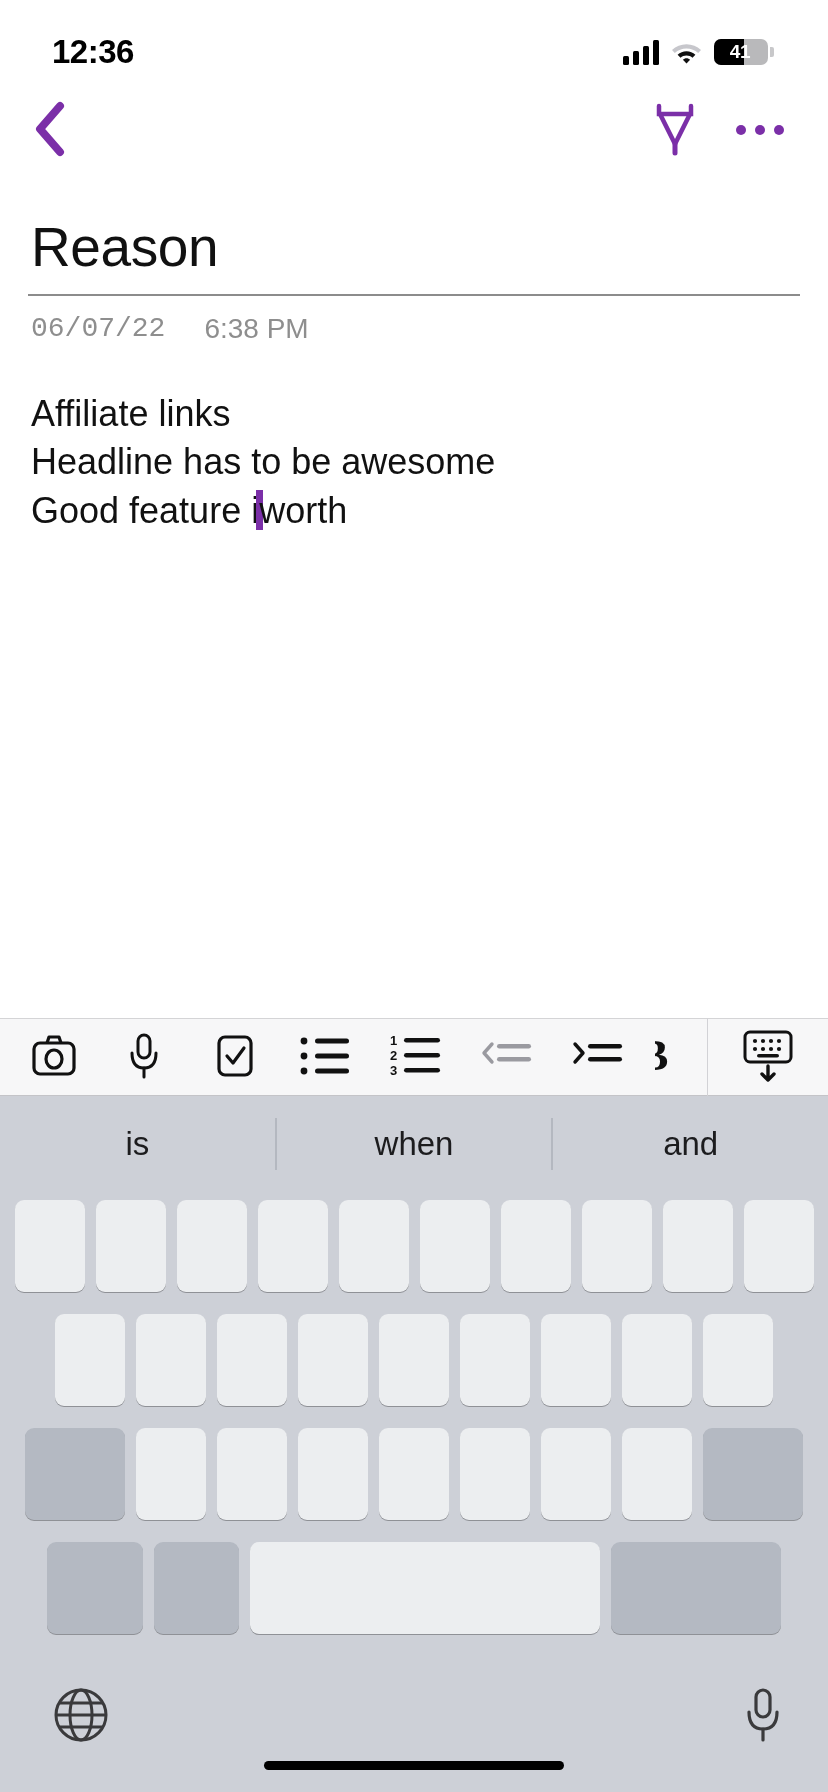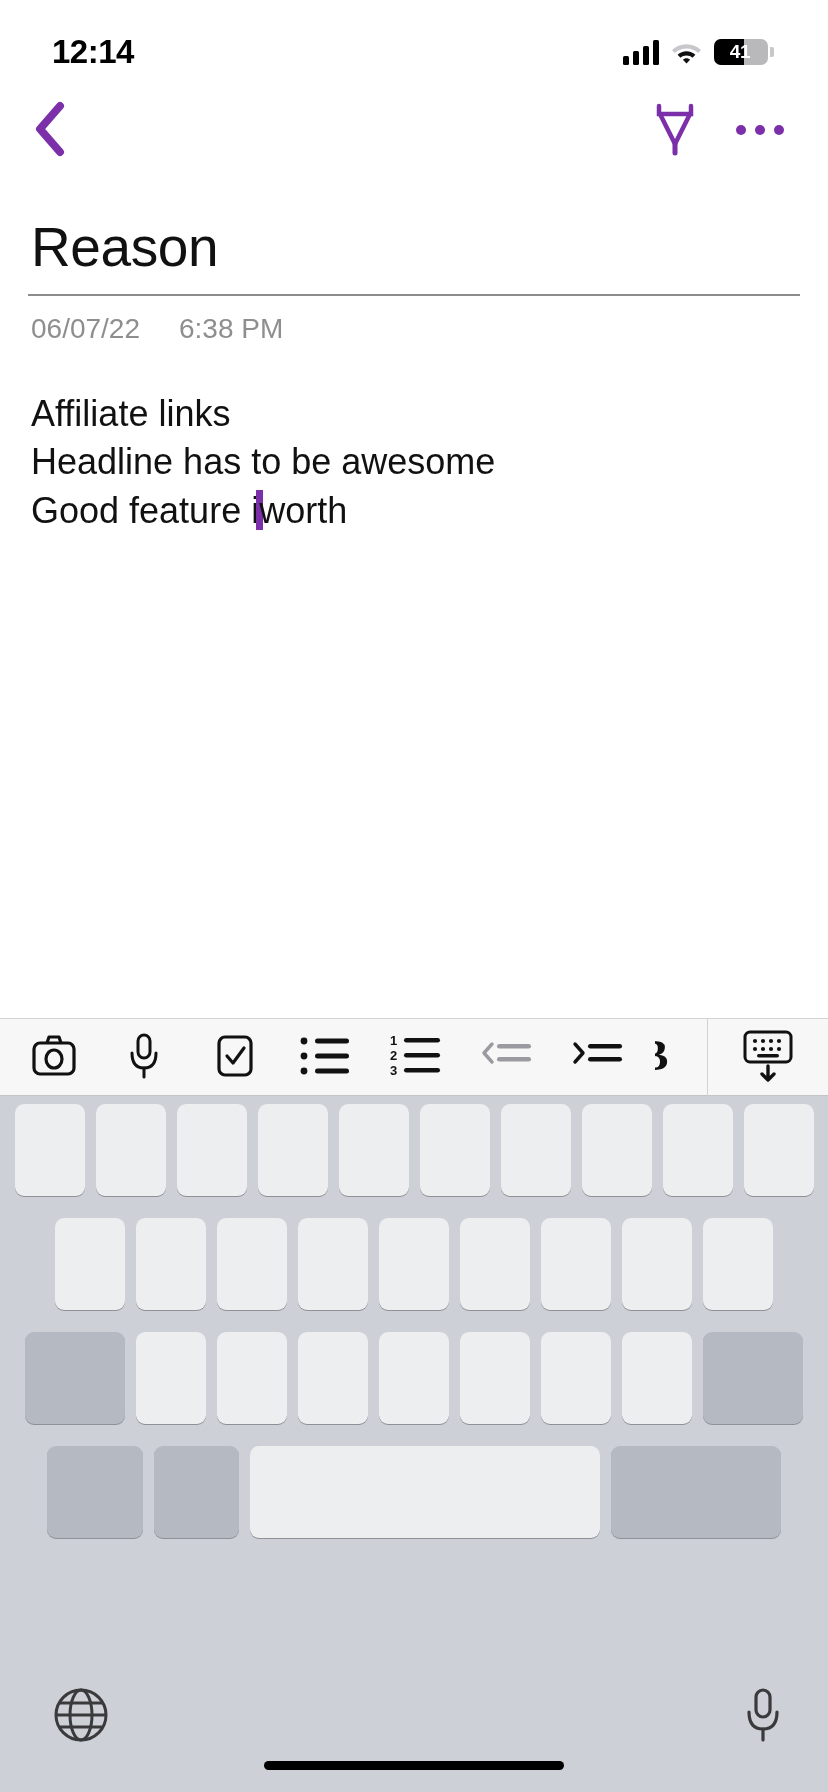--- a/index.html
+++ b/index.html
@@ -73,21 +73,21 @@
   .note-title{
     font-size:55px; color:#111; font-weight:400; line-height:1.1;
     margin-top:47px; margin-left:3px; letter-spacing:-0.4px;
   }
   .title-rule{
     height:2px; background:#8c8c8c; margin-top:16px; width:772px;
   }
   .meta-row{
     display:flex; align-items:center; margin-top:17px; margin-left:3px;
   }
-  .meta-date{ font-size:28px; color:#8e8e8e; }
+  .meta-date{ font-size:28px; color:#8e8e8e;font-family:Liberation Mono, monospace; }
   .meta-time{ font-size:28px; color:#8e8e8e; margin-left:39px; }
 
   .note-body{ margin-top:45px; margin-left:3px; }
   .note-line{
     font-size:36px; color:#111; line-height:1.35; white-space:pre; position:relative;
   }
   .note-line.blank{ height:49px; }
   .caret{
     display:inline-block; width:7px; height:40px; background:#7b2fa8;
     vertical-align:-7px; margin:0 -3.5px;
@@ -158,21 +158,21 @@
 
   .home-indicator{
     position:absolute; bottom:22px; left:50%; transform:translateX(-50%);
     width:300px; height:9px; border-radius:5px; background:#000;
   }
 </style>
 </head>
 <body>
 
 <div class="status-bar">
-  <div class="status-time">12:14</div>
+  <div class="status-time">12:36</div>
   <div class="status-right">
     <div class="signal">
       <i></i>
         <i></i>
         <i></i>
         <i></i>
     </div>
     <div class="wifi">
       <svg width="31" height="24" viewBox="0 0 31 24">
         <path d="M15.5 4.2C21 4.2 26.1 6.3 30 9.9l-2.8 3C24 10 19.9 8.4 15.5 8.4S7 10 3.8 12.9L1 9.9C4.9 6.3 10 4.2 15.5 4.2z" fill="#c7c7cc"></path>
@@ -340,20 +340,27 @@
           <rect x="18" y="26" width="22" height="3.6" rx="1.8" fill="#111"></rect>
           <path d="M29 38 L29 52 M23 46 L29 52 L35 46" stroke="#111" stroke-width="3.4" fill="none" stroke-linecap="round" stroke-linejoin="round"></path>
         </svg>
       </span>
     </button>
   </div>
 </div>
 
 <div class="keyboard">
 
+  <div class="suggestions">
+    <div class="sugg">is</div>
+    <div class="sugg-sep"></div>
+    <div class="sugg">when</div>
+    <div class="sugg-sep"></div>
+    <div class="sugg">and</div>
+  </div>
 
   <div class="key-rows">
     <div class="krow r1">
       <div class="key"></div>
       <div class="key"></div>
       <div class="key"></div>
       <div class="key"></div>
       <div class="key"></div>
       <div class="key"></div>
       <div class="key"></div>

